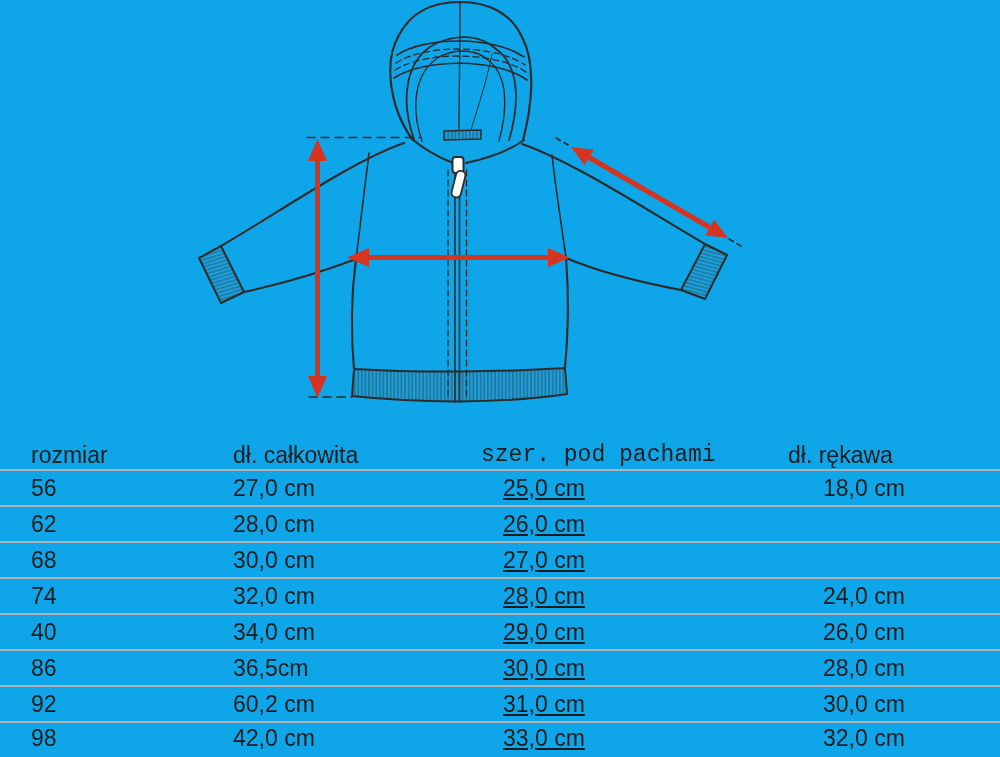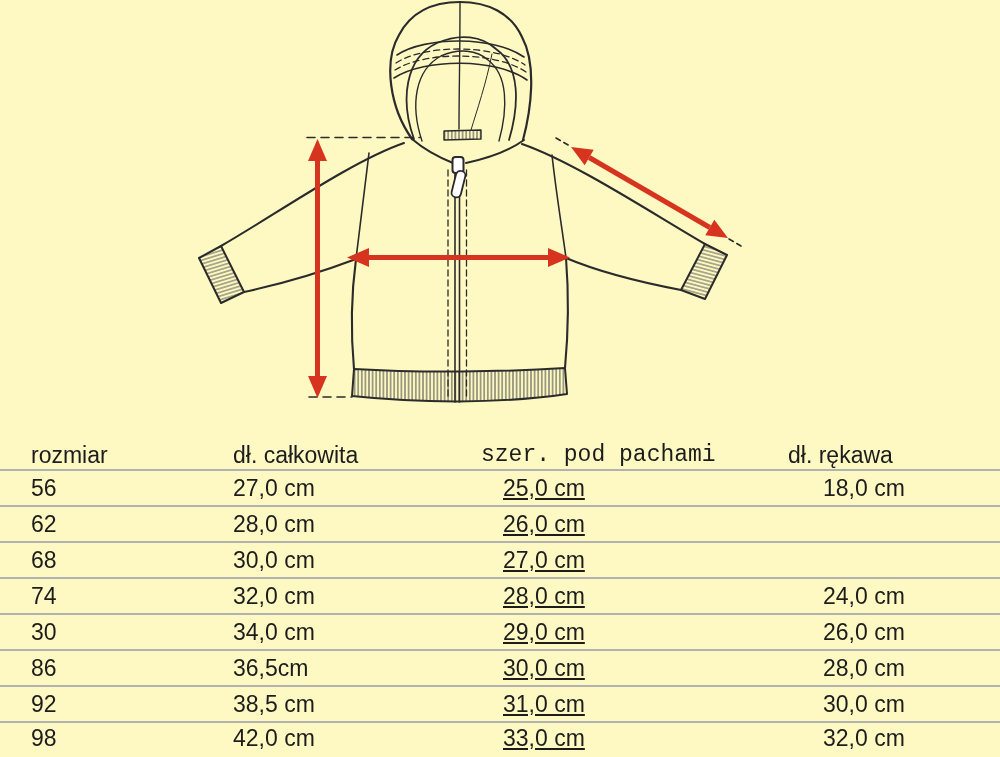--- a/index.html
+++ b/index.html
@@ -1,16 +1,16 @@
 <!DOCTYPE html>
 <html><head>
 <meta charset="utf-8">
 <style>
   html,body{margin:0;padding:0;background:#ffffff;}
-  .stage{position:relative;width:1000px;height:757px;background:#fef9c3;overflow:hidden;
+  .stage{position:relative;width:1000px;height:757px;background:#0ea5e9;overflow:hidden;
          font-family:"Liberation Sans", sans-serif;}
   .diagram-wrap{position:absolute;top:0;left:0;width:1000px;height:440px;}
   .size-table{position:absolute;top:441px;left:0;width:1000px;color:#1c1c1c;}
   .trow{display:grid;grid-template-columns:203px 270px 315px 212px;align-items:center;
         height:36px;box-sizing:border-box;border-bottom:2px solid #b2b2b2;}
   .trow.header{height:30px;}
   .trow:last-child{border-bottom:none;height:31px;}
   .cell{font-size:23px;line-height:1;white-space:nowrap;}
   .h1,.c1{padding-left:31px;}
   .h2,.c2{padding-left:30px;}
@@ -136,34 +136,34 @@
       <div class="cell c2">30,0 cm</div>
       <div class="cell c3">27,0 cm</div>
     </div>
     <div class="trow">
       <div class="cell c1">74</div>
       <div class="cell c2">32,0 cm</div>
       <div class="cell c3">28,0 cm</div>
       <div class="cell c4">24,0 cm</div>
     </div>
     <div class="trow">
-      <div class="cell c1">30</div>
+      <div class="cell c1">40</div>
       <div class="cell c2">34,0 cm</div>
       <div class="cell c3">29,0 cm</div>
       <div class="cell c4">26,0 cm</div>
     </div>
     <div class="trow">
       <div class="cell c1">86</div>
       <div class="cell c2">36,5cm</div>
       <div class="cell c3">30,0 cm</div>
       <div class="cell c4">28,0 cm</div>
     </div>
     <div class="trow">
       <div class="cell c1">92</div>
-      <div class="cell c2">38,5 cm</div>
+      <div class="cell c2">60,2 cm</div>
       <div class="cell c3">31,0 cm</div>
       <div class="cell c4">30,0 cm</div>
     </div>
     <div class="trow">
       <div class="cell c1">98</div>
       <div class="cell c2">42,0 cm</div>
       <div class="cell c3">33,0 cm</div>
       <div class="cell c4">32,0 cm</div>
     </div>
   </div>

